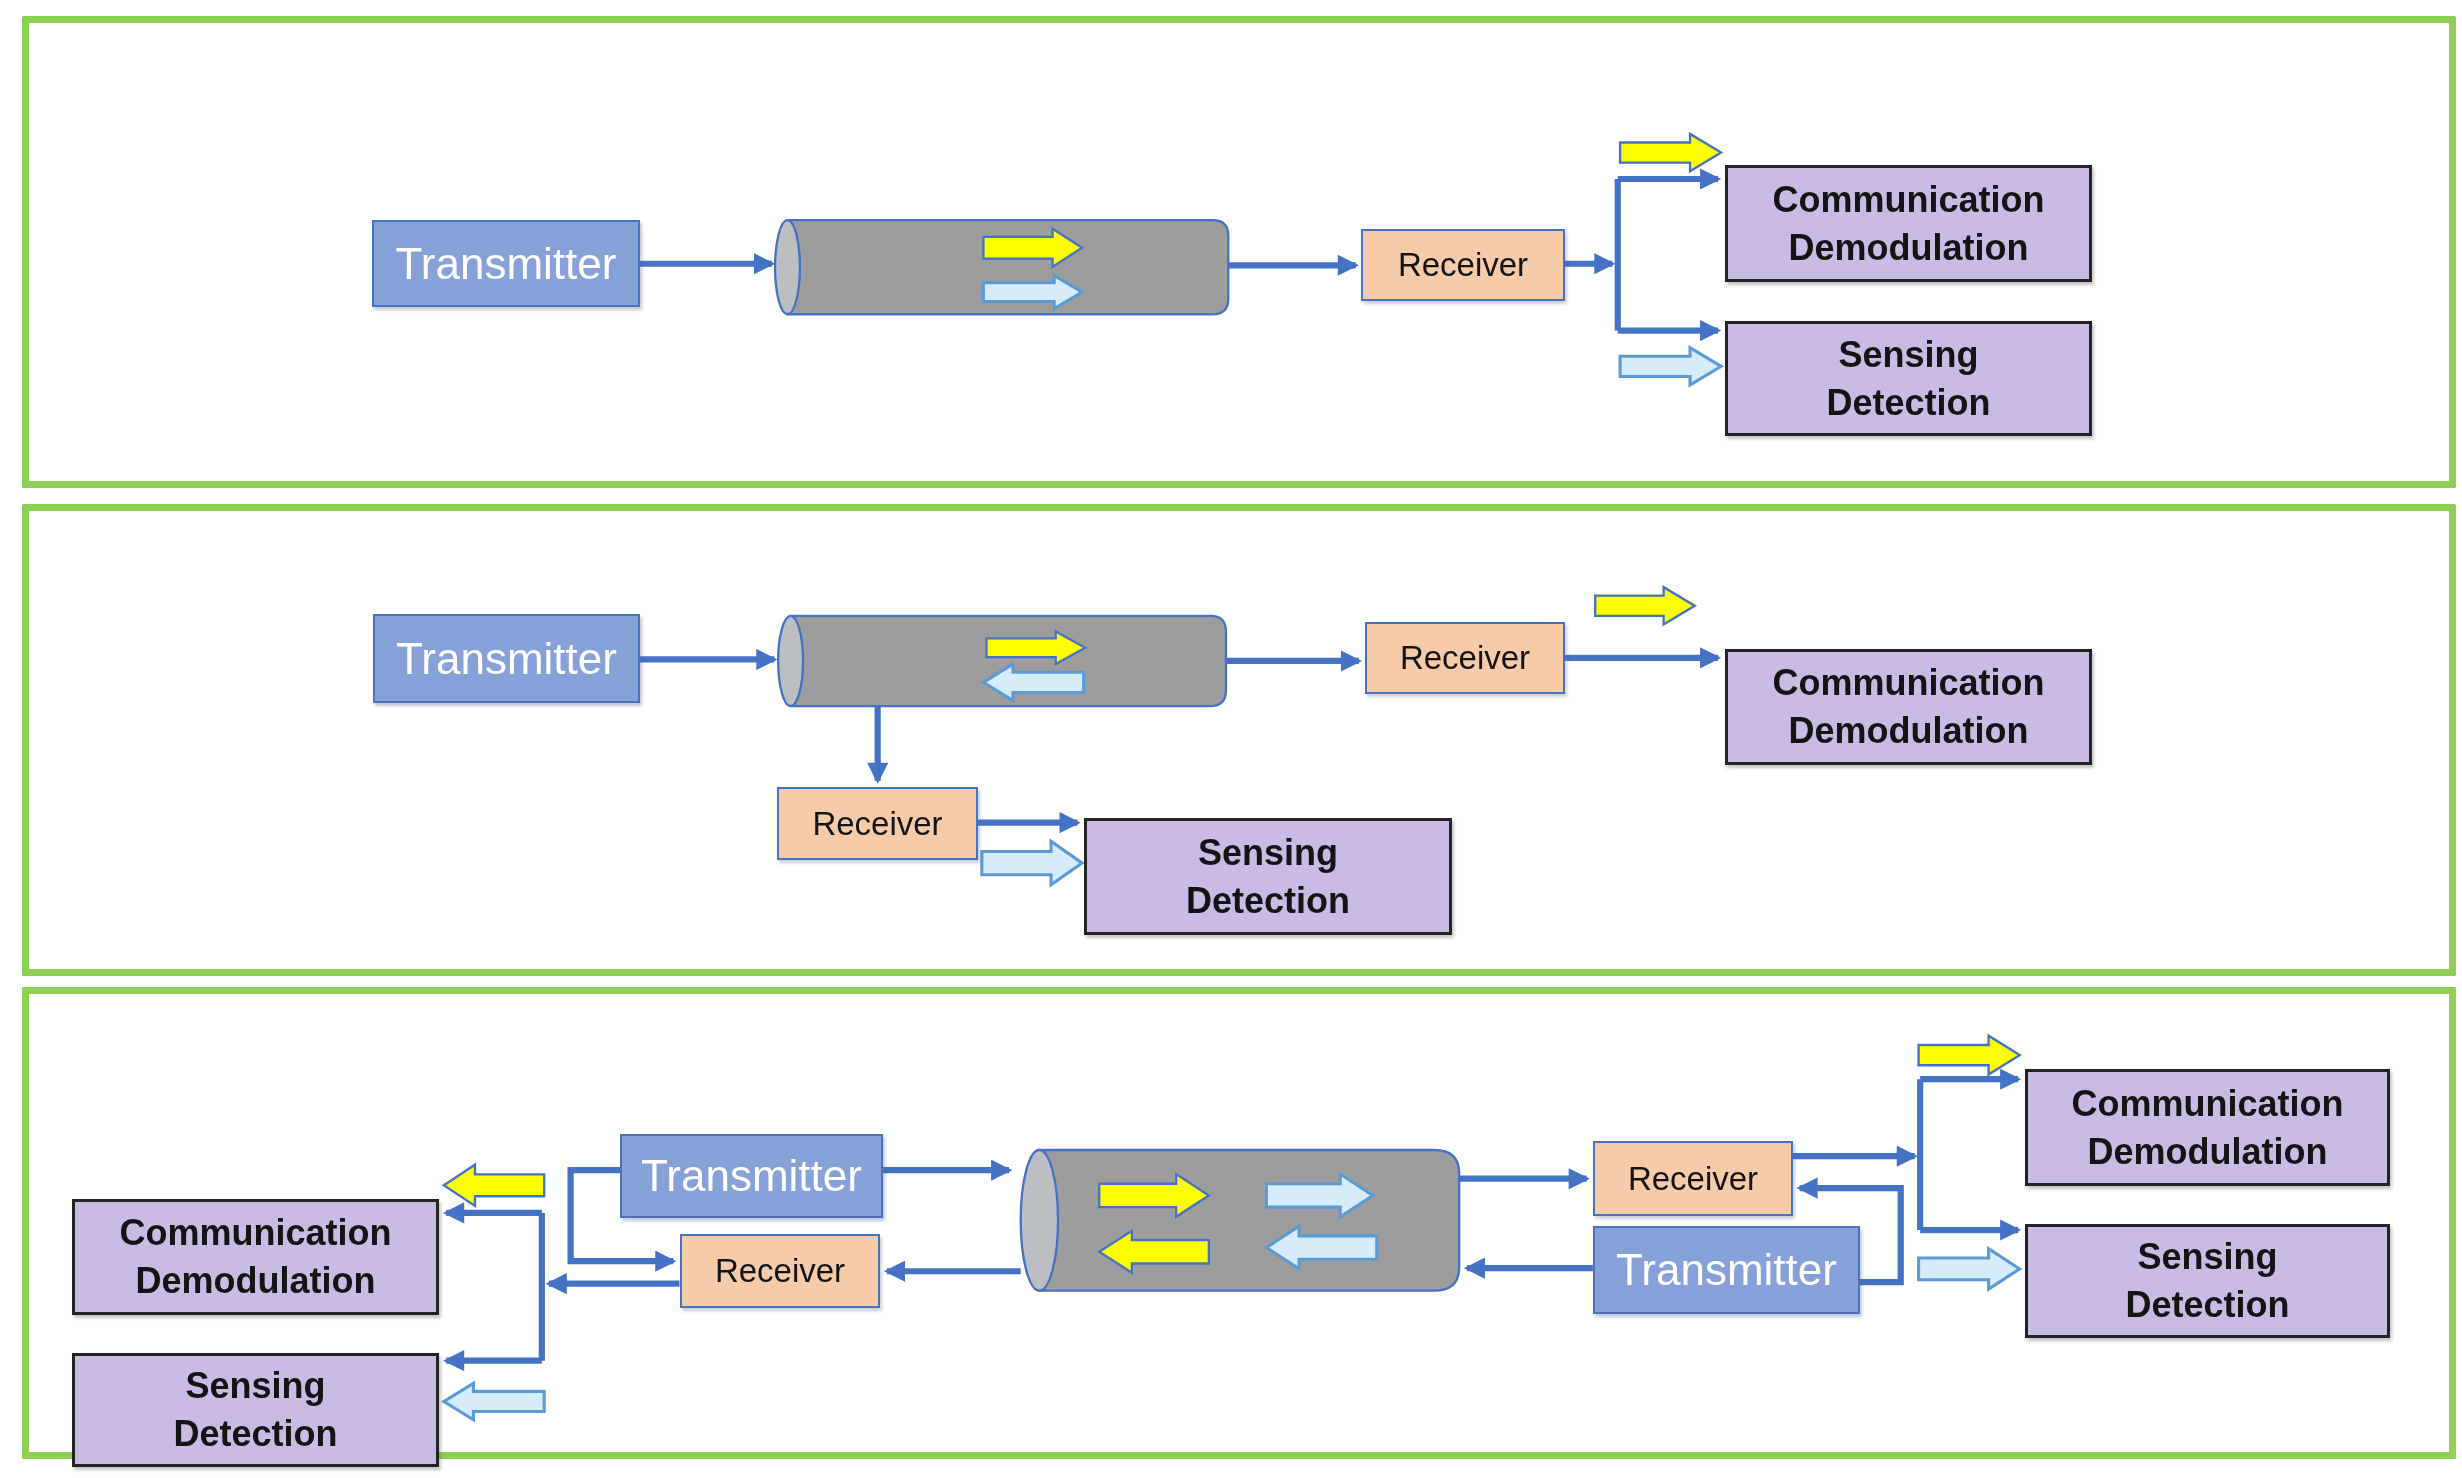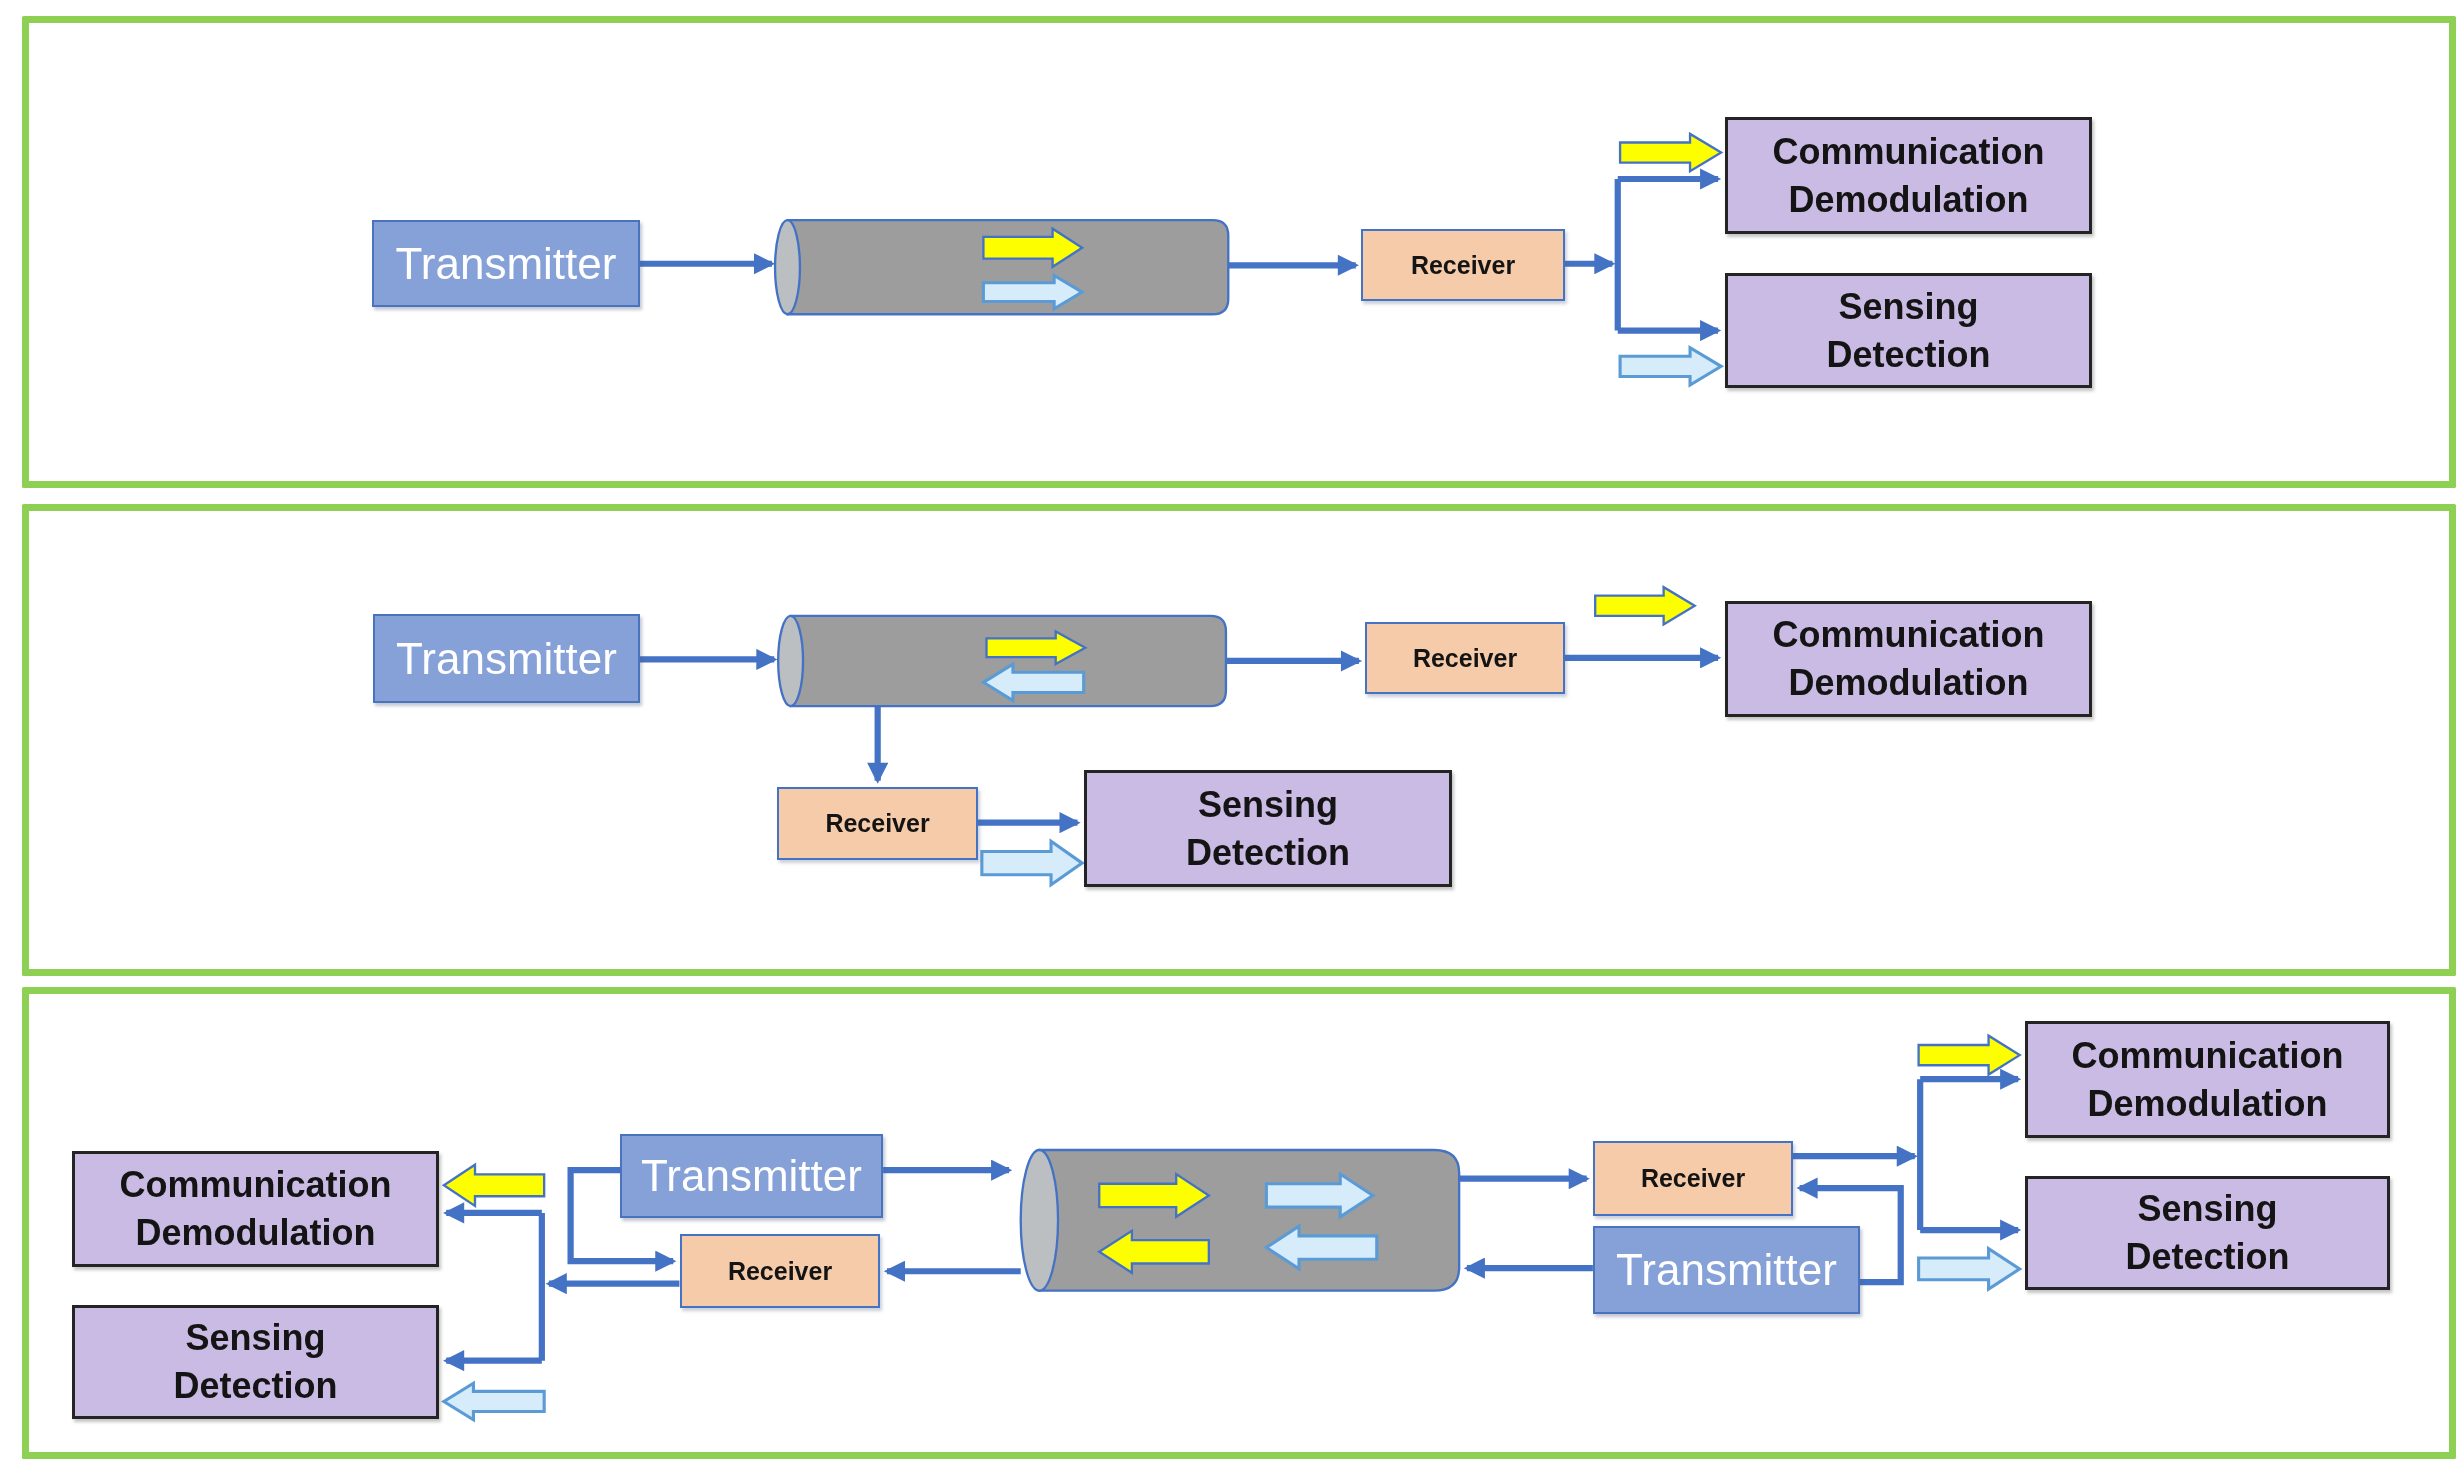--- a/index.html
+++ b/index.html
@@ -41,27 +41,28 @@
     position:absolute;box-sizing:border-box;display:flex;align-items:center;justify-content:center;
     text-align:center;
   }
   .box-blue{
     background:var(--box-blue-fill);border:2.3px solid var(--box-blue-border);
     color:var(--box-blue-text);font-size:44px;font-weight:400;
     box-shadow:2.3px 3.1px 3.1px rgba(80,95,130,0.35);
   }
   .box-peach{
     background:var(--box-peach-fill);border:2.3px solid var(--box-peach-border);
-    color:var(--box-text);font-size:25px;font-weight:700;
+    color:var(--box-text);font-size:33px;font-weight:400;
     box-shadow:2.3px 3.1px 3.1px rgba(80,95,130,0.30);
   }
   .box-purple{
     background:var(--box-purple-fill);border:3.1px solid var(--box-purple-border);
     color:var(--box-text);font-size:36px;font-weight:700;line-height:1.32;
     box-shadow:2.3px 3.1px 3.1px rgba(60,60,60,0.30);
+    margin-top:48px;
   }
   .box-purple .ln{display:block;}
 </style>
 </head>
 <body>
 
 <div id="canvas">
 
   <div class="panel" style="top:15.6px;"></div>
   <div class="panel" style="top:504px;"></div>

